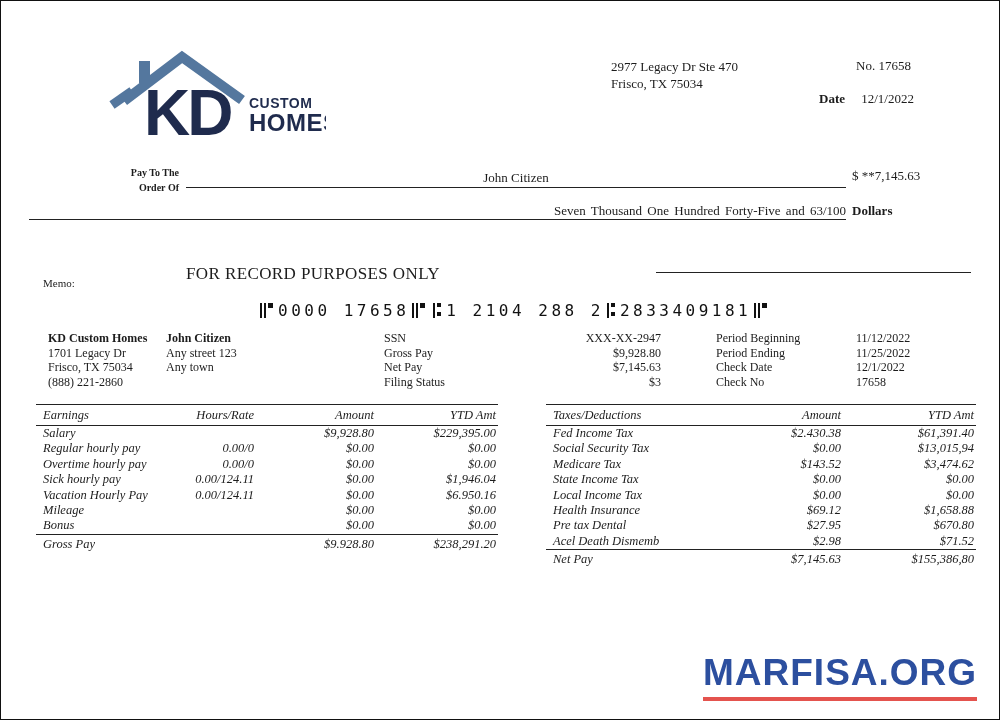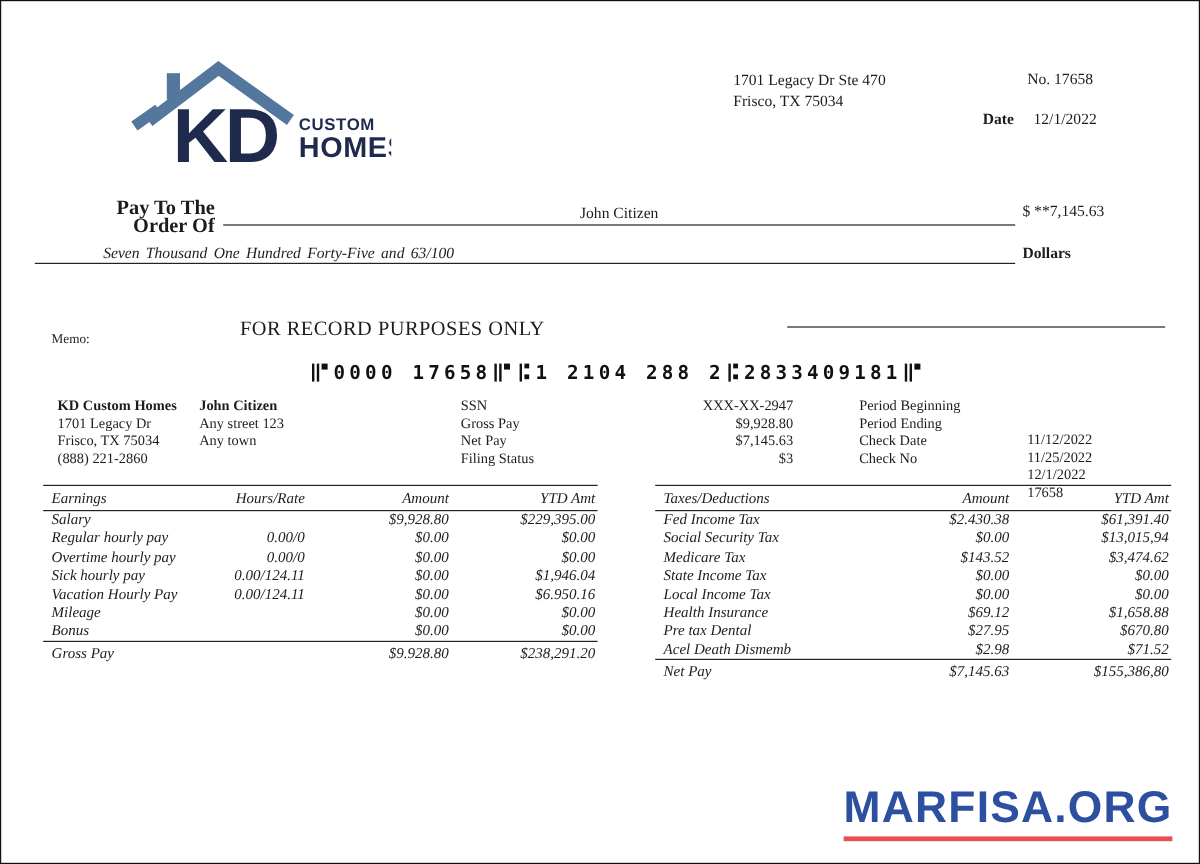--- a/index.html
+++ b/index.html
@@ -15,52 +15,52 @@
   
   .logo{left:105px;top:44px;width:220px;height:94px;}
 
   
   .addr{left:610px;top:57px;font-size:13px;line-height:17px;}
   .checkno{left:855px;top:57px;font-size:13px;}
   .daterow{left:818px;top:90px;font-size:13px;}
   .daterow .val{margin-left:13px;font-weight:normal;}
 
   
-  .payto{left:96px;top:165px;width:82px;text-align:right;font-size:17px;line-height:14.5px;}
+  .payto{left:96px;top:165px;width:82px;text-align:right;font-size:10px;line-height:14.5px;}
   .payee-line{left:185px;top:186px;width:660px;}
   .payee{left:185px;top:169px;width:660px;text-align:center;font-size:13px;}
   .amt-num{left:851px;top:167px;font-size:13px;}
-  .words{left:85px;top:202px;width:760px;text-align:left;font-size:13px;word-spacing:2px;font-style:italic;}
+  .words{left:85px;top:202px;width:760px;text-align:right;font-size:13px;word-spacing:2px;}
   .words-line{left:28px;top:218px;width:817px;}
   .dollars{left:851px;top:202px;font-size:13px;}
 
   .memo-label{left:42px;top:276px;font-size:11px;}
-  .record-title{left:199px;top:263px;font-size:17px;letter-spacing:.4px;}
+  .record-title{left:185px;top:263px;font-size:17px;letter-spacing:.4px;}
   .sig-line{left:655px;top:271px;width:315px;}
 
   
   .micr{
     left:256px;top:300px;display:flex;align-items:center;white-space:nowrap;
-    font-family:"DejaVu Sans Mono",monospace;font-weight:700;font-size:16px;
+    font-family:"DejaVu Sans Mono",monospace;font-weight:400;font-size:16px;
     letter-spacing:3.5px;color:#111;
   }
   .msym{display:inline-flex;align-items:flex-start;height:15px;margin:0 5px 0 3px;}
   .msym i{display:block;width:2px;height:15px;background:#111;margin-right:2px;}
   .msym.onus b{display:block;width:5px;height:5px;background:#111;}
   .msym.transit b{display:block;width:4px;height:4px;background:#111;box-shadow:0 9px 0 #111;}
 
   
   .info{top:330px;font-size:12px;line-height:14.6px;}
   .info div{white-space:nowrap;}
   .col-company{left:47px;}
   .col-employee{left:165px;}
   .col-sumlab{left:383px;}
   .col-sumval{left:500px;width:160px;text-align:right;}
   .col-perlab{left:715px;}
-  .col-perval{left:855px;margin-top:28px;}
+  .col-perval{left:855px;}
 
   
   .tbl{position:absolute;top:403px;font-size:12.5px;font-style:italic;}
   .tbl-earn{left:35px;width:462px;}
   .tbl-ded{left:545px;width:430px;}
   .g{display:grid;}
   .egrid{grid-template-columns:150px 68px 120px 124px;}
   .dgrid{grid-template-columns:160px 135px 135px;}
   .thead{border-top:1.5px solid #222;border-bottom:1.5px solid #222;padding:3px 0 2px 0;}
   .thead span,.trow span,.ttotal span{display:block;text-align:right;}
@@ -87,21 +87,21 @@
       <polyline points="6,60 26,46" fill="none" stroke="#54779e" stroke-width="9"></polyline>
       <polyline points="18,56 76,12 136,55" fill="none" stroke="#54779e" stroke-width="10"></polyline>
       <rect x="33" y="16" width="11" height="22" fill="#54779e"></rect>
     </g>
     <text x="38" y="90" font-family="Liberation Sans, DejaVu Sans, sans-serif" font-weight="bold" font-size="64" letter-spacing="-3" fill="#1f2b4d">KD</text>
     <text x="143" y="63" font-family="Liberation Sans, DejaVu Sans, sans-serif" font-weight="bold" font-size="14" letter-spacing="0.5" fill="#1f2b4d">CUSTOM</text>
     <text x="143" y="86" font-family="Liberation Sans, DejaVu Sans, sans-serif" font-weight="bold" font-size="24" letter-spacing="0.5" fill="#1f2b4d">HOMES</text>
   </svg>
 
   <div class="abs addr">
-    <div>1701 Legacy Dr Ste 470</div>
+    <div>2977 Legacy Dr Ste 470</div>
     <div>Frisco, TX 75034</div>
   </div>
   <div class="abs checkno">
     <span>No.</span>
     <span>17658</span>
   </div>
   <div class="abs daterow">
     <span class="b">Date</span>
     <span class="val">12/1/2022</span>
   </div>

